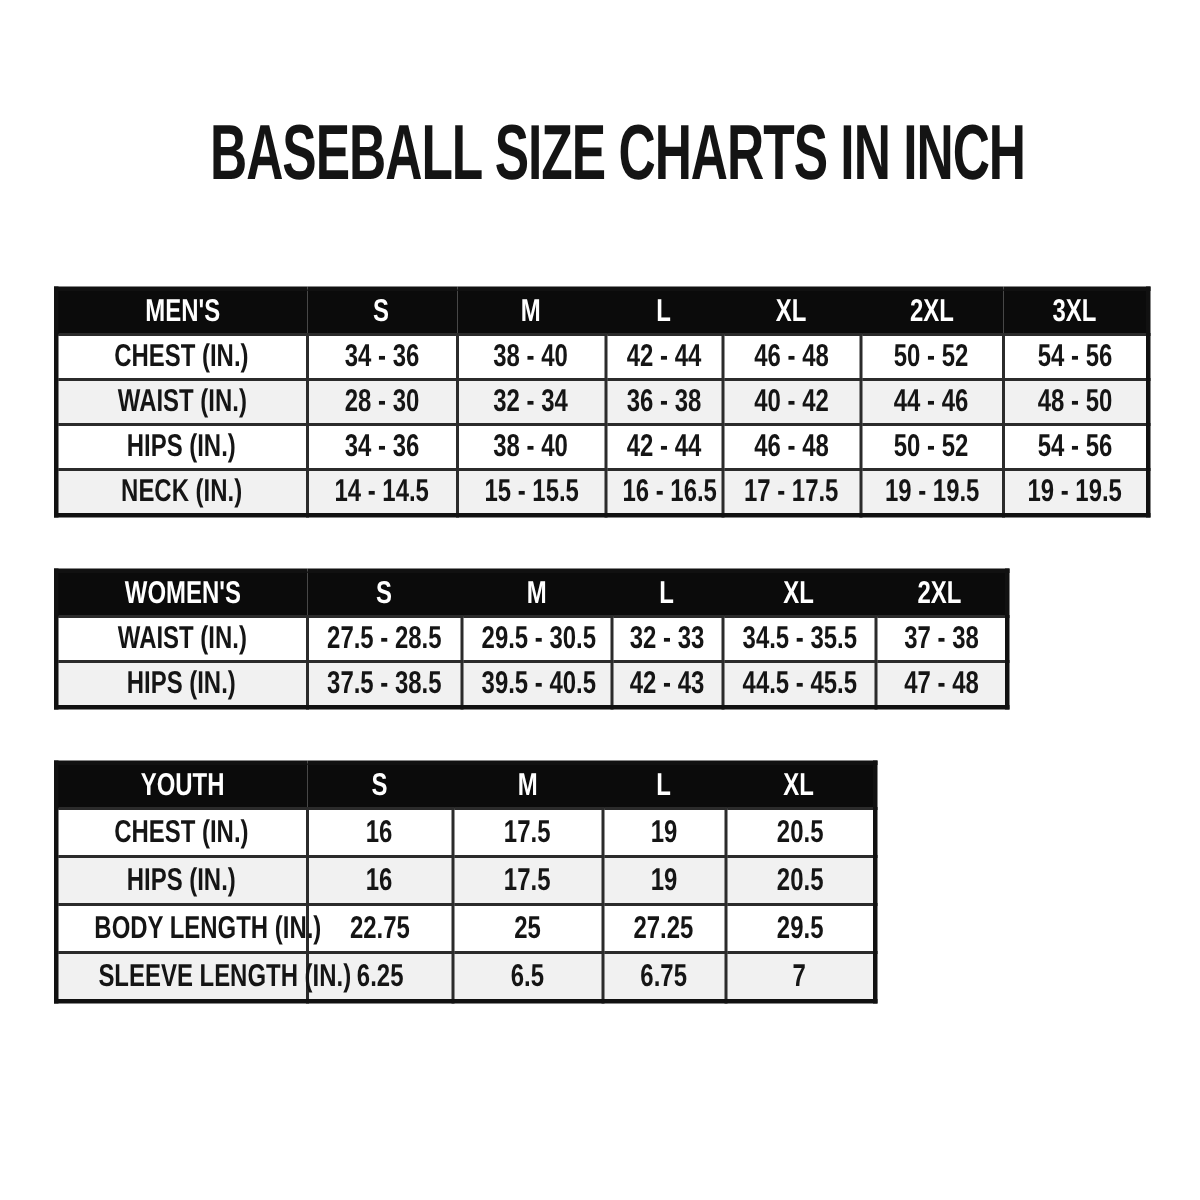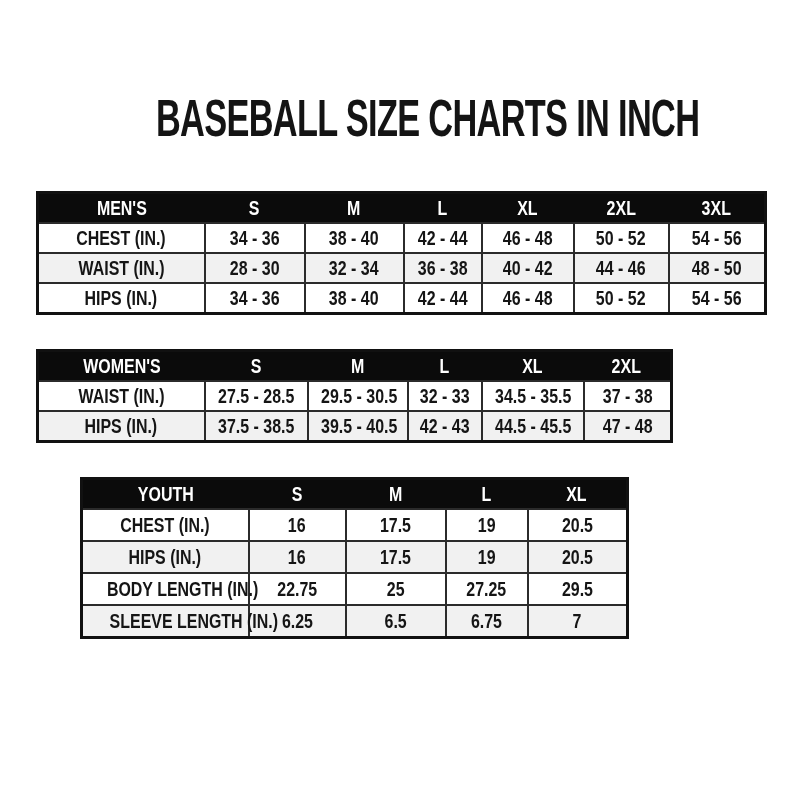--- a/index.html
+++ b/index.html
@@ -14,37 +14,37 @@
   html,body{margin:0;padding:0;}
   body{
     width:800px;height:800px;
     background:var(--bg);
     font-family:"Liberation Sans", sans-serif;
     color:var(--text);
     overflow:hidden;
   }
   .page{padding-top:74px;}
   h1.page-title{
-    margin:16px;
+    margin:0;
     text-align:center;
     font-weight:700;
     line-height:1.1;
     white-space:nowrap;
   }
   .title-text{
     display:inline-block;
     font-size:52px;
     letter-spacing:-1px;
     transform:scaleX(0.66);
     transform-origin:center;
     color:#141414;
   }
   .tables{margin-left:36px;}
   .table-host{margin-top:34px;}
-  .table-host.first{margin-top:44px;}
+  .table-host.first{margin-top:60px;}
   table.size-table{
     border-collapse:collapse;
     table-layout:fixed;
     border:3px solid var(--outer);
   }
   table.size-table th{
     background:var(--header-bg);
     color:var(--header-text);
     border:0;
     height:28px;
@@ -125,20 +125,29 @@
             </tr>
             <tr>
               <td><span class="cell-text">HIPS (IN.)</span></td>
               <td><span class="cell-text">34 - 36</span></td>
               <td><span class="cell-text">38 - 40</span></td>
               <td><span class="cell-text">42 - 44</span></td>
               <td><span class="cell-text">46 - 48</span></td>
               <td><span class="cell-text">50 - 52</span></td>
               <td><span class="cell-text">54 - 56</span></td>
             </tr>
+            <tr>
+              <td><span class="cell-text">NECK (IN.)</span></td>
+              <td><span class="cell-text">14 - 14.5</span></td>
+              <td><span class="cell-text">15 - 15.5</span></td>
+              <td><span class="cell-text">16 - 16.5</span></td>
+              <td><span class="cell-text">17 - 17.5</span></td>
+              <td><span class="cell-text">19 - 19.5</span></td>
+              <td><span class="cell-text">19 - 19.5</span></td>
+            </tr>
           </tbody>
         </table>
       </div>
     <div class="table-host">
         <table class="size-table womens" style="width: 634px;">
           <colgroup>
             <col style="width: 167px;">
             <col style="width: 103px;">
             <col style="width: 100px;">
             <col style="width: 74px;">
@@ -169,21 +178,21 @@
               <td><span class="cell-text">37.5 - 38.5</span></td>
               <td><span class="cell-text">39.5 - 40.5</span></td>
               <td><span class="cell-text">42 - 43</span></td>
               <td><span class="cell-text">44.5 - 45.5</span></td>
               <td><span class="cell-text">47 - 48</span></td>
             </tr>
           </tbody>
         </table>
       </div>
     <div class="table-host">
-        <table class="size-table youth" style="width: 546px; margin-left: 44px;">
+        <table class="size-table youth" style="width: 546px;">
           <colgroup>
             <col style="width: 167px;">
             <col style="width: 97px;">
             <col style="width: 100px;">
             <col style="width: 82px;">
             <col style="width: 100px;">
           </colgroup>
           <thead>
             <tr>
               <th><span class="cell-text">YOUTH</span></th>

